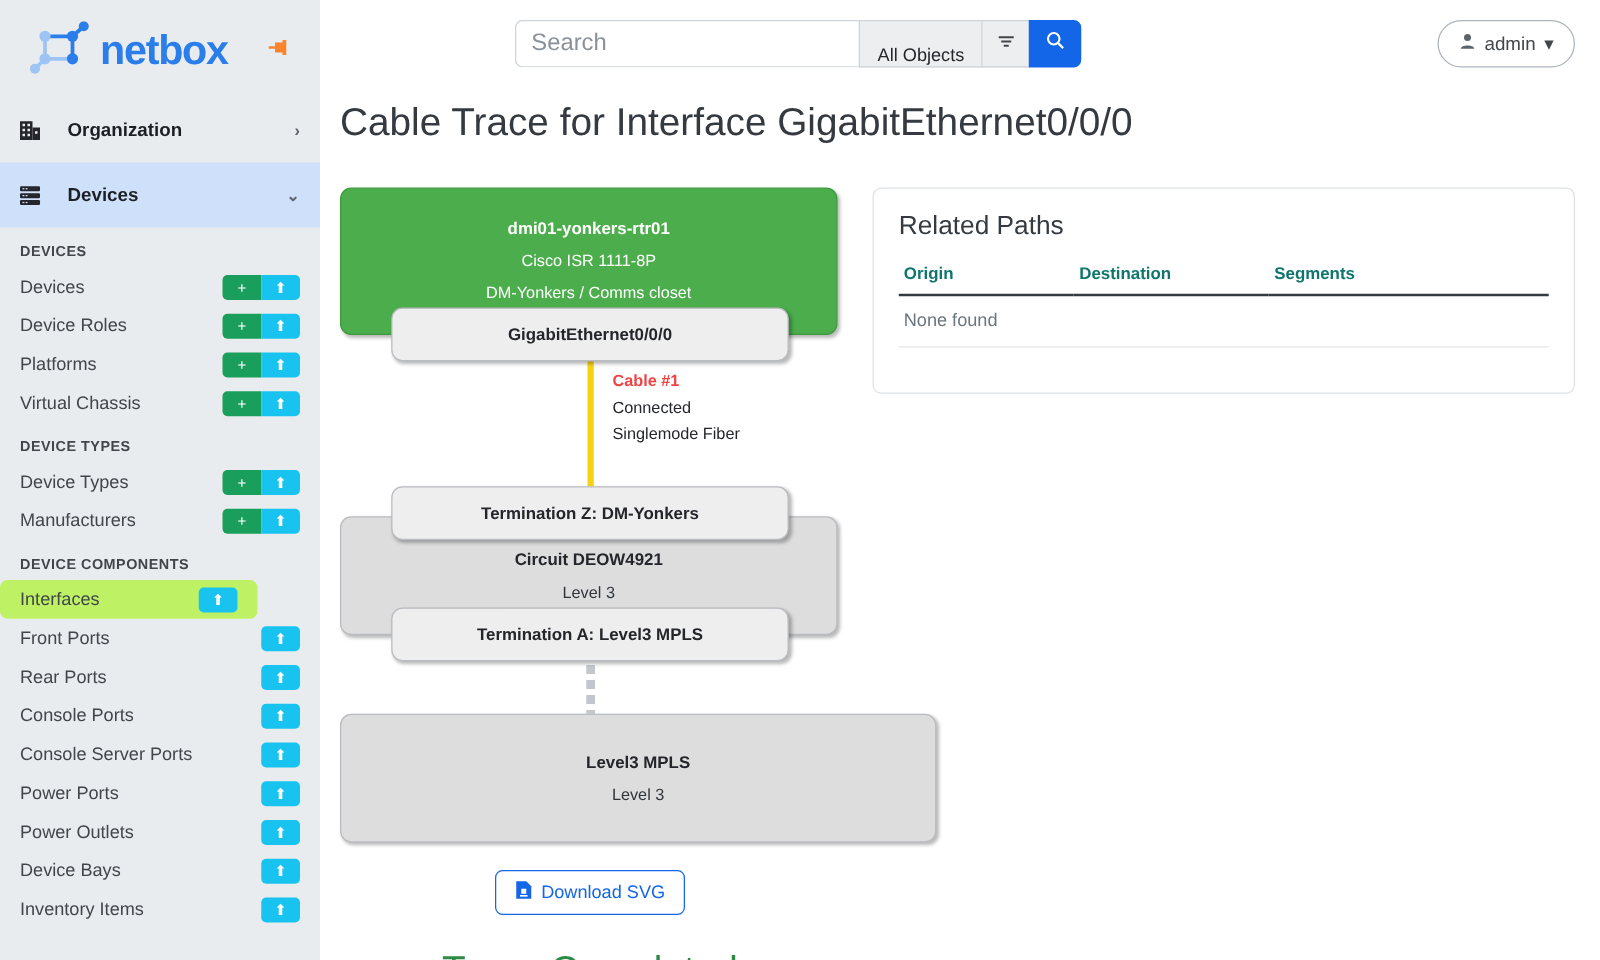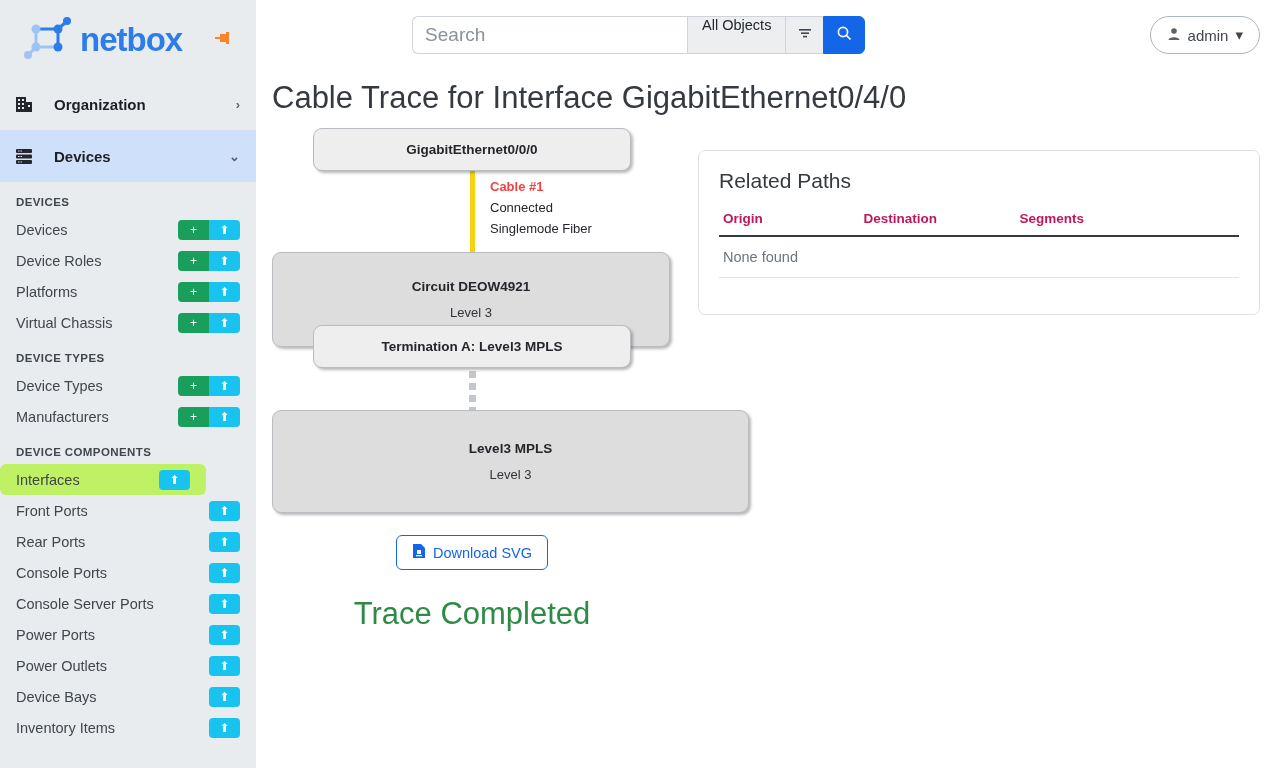--- a/index.html
+++ b/index.html
@@ -80,21 +80,21 @@
     margin-left: auto; margin-right: auto;
   }
   .search-input {
     width: 275px; border: 1px solid #ced4da; border-right: none;
     border-radius: 6px 0 0 6px; padding: 0 12px; font-size: 19px;
     outline: none; color: #24262b; background: #fff;
     font-family: "Liberation Sans", sans-serif;
   }
   .search-input::placeholder { color: #8b9199; }
   .sel-objects {
-    display: flex; align-items: flex-start; padding: 0 14px;
+    display: flex; align-items: flex-end; padding: 0 14px;
     background: #eceef0; border: 1px solid #ced4da; border-right: none;
     font-size: 14.5px; color: #24262b; cursor: pointer;
   }
   .filter-btn {
     display: flex; align-items: center; justify-content: center;
     width: 38px; background: #eceef0; border: 1px solid #ced4da;
     border-right: none; cursor: pointer;
   }
   .search-btn {
     display: flex; align-items: center; justify-content: center;
@@ -187,21 +187,21 @@
   
   .paths-col { flex: 1; }
   .card {
     border: 1px solid #dee2e6; border-radius: 7px; background: #fff;
     padding: 18px 20px 36px;
   }
   .card-title { font-size: 21px; color: #343a40; margin: 0 0 18px; font-weight: normal; }
   table.paths { width: 100%; border-collapse: collapse; }
   table.paths th {
     text-align: left; font-size: 13.5px; font-weight: bold;
-    color: #be185d; padding: 0 0 9px 4px; border-bottom: 2px solid #343a40; margin-top: 36px;
+    color: #0f766e; padding: 0 0 9px 4px; border-bottom: 2px solid #343a40; margin-top: 36px;
   }
   table.paths td {
     font-size: 14.5px; color: #6c757d; padding: 12px 0 12px 4px;
     border-bottom: 1px solid #e3e6e9;
   }
 </style>
 </head>
 <body>
 
 <div class="app">
@@ -405,40 +405,48 @@
           <svg width="14" height="14" viewBox="0 0 14 14">
             <circle cx="7" cy="4" r="2.8" fill="#5c636a"></circle>
             <path d="M1.6 13 C1.6 9.4 12.4 9.4 12.4 13 Z" fill="#5c636a"></path>
           </svg>
         </span>
         <span>admin</span>
         <span>▾</span>
       </div>
     </div>
 
-    <h1 class="page-title">Cable Trace for Interface GigabitEthernet0/4/0</h1>
+    <h1 class="page-title">Cable Trace for Interface GigabitEthernet0/0/0</h1>
 
     <div class="content">
 
       <div class="trace-col">
 
+        <div class="node node-device">
+          <div class="n-title">dmi01-yonkers-rtr01</div>
+          <div class="n-sub">Cisco ISR 1111-8P</div>
+          <div class="n-sub">DM-Yonkers / Comms closet</div>
+        </div>
 
         <div class="node node-term">
           <span>GigabitEthernet0/0/0</span>
         </div>
 
         <div class="cable-seg">
           <div class="cable-line"></div>
           <div class="cable-info">
             <div class="ci-title">Cable #1</div>
             <div class="ci-line">Connected</div>
             <div class="ci-line">Singlemode Fiber</div>
           </div>
         </div>
 
+        <div class="node node-term" style="margin-top:0">
+          <span>Termination Z: DM-Yonkers</span>
+        </div>
 
         <div class="node node-circuit">
           <div class="c-title">Circuit DEOW4921</div>
           <div class="c-sub">Level 3</div>
         </div>
 
         <div class="node node-term">
           <span>Termination A: Level3 MPLS</span>
         </div>
 

